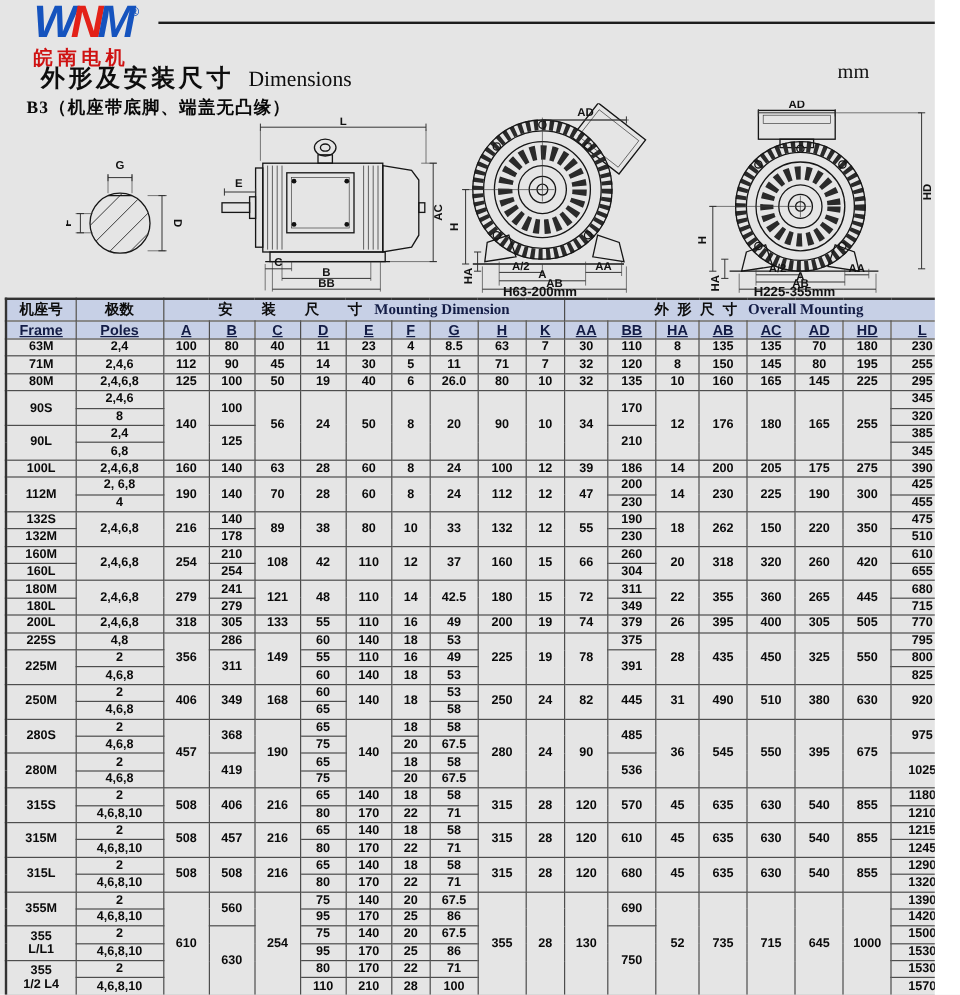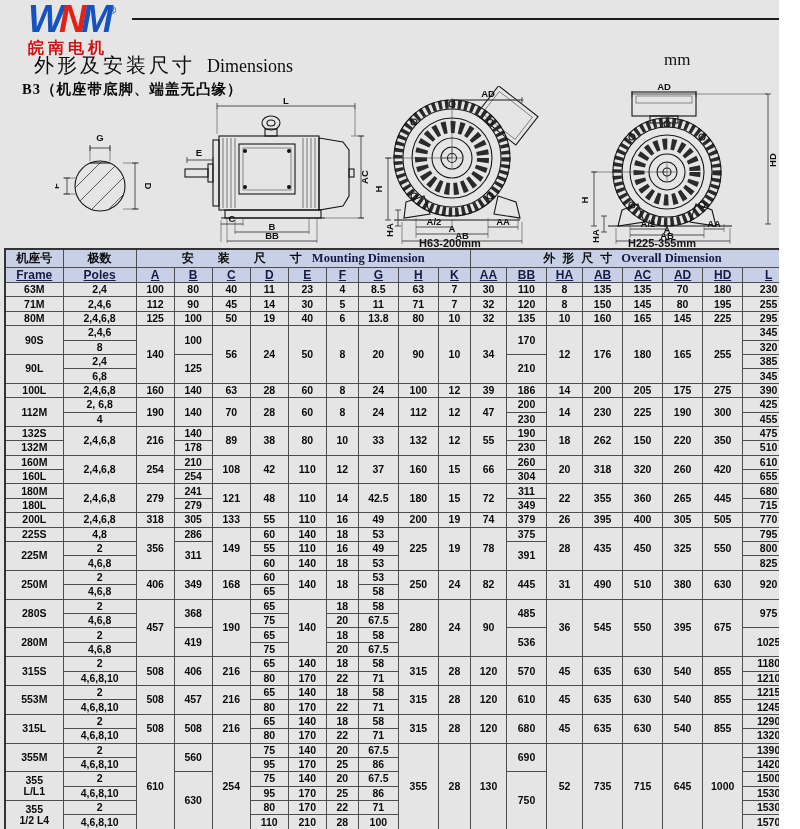--- a/index.html
+++ b/index.html
@@ -8,23 +8,23 @@
 
   
   .logo-block{position:absolute;left:28px;top:1px;}
   .logo-word{font-style:italic;font-weight:bold;font-size:38px;line-height:0.95;letter-spacing:-5px;}
   .lw,.lm{color:var(--logo-blue,#1553be);}
   .ln{color:var(--logo-red,#e32118);}
   .reg{font-style:normal;font-size:11px;vertical-align:18px;letter-spacing:0;color:var(--logo-blue,#1553be);}
   .brand-cn{color:var(--brand-red,#cf1212);font-weight:bold;font-size:16px;letter-spacing:4px;margin-top:1px;}
   .header-rule{position:absolute;left:132px;top:18px;width:664px;border-top:2px solid var(--line-color,#1c1c1c);}
   .title-row{position:absolute;left:34px;top:52px;white-space:nowrap;}
-  .title-cn{font-size:20px;letter-spacing:3px;color:#0d0d0d;}
+  .title-cn{font-size:20px;letter-spacing:3px;color:#0d0d0d;font-weight:bold;}
   .title-en{font-family:"Liberation Serif",serif;font-size:18px;margin-left:12px;color:#0d0d0d;}
-  .unit{position:absolute;left:664px;top:50px;font-family:"Liberation Serif",serif;font-size:17px;color:#111;}
+  .unit{position:absolute;left:698px;top:50px;font-family:"Liberation Serif",serif;font-size:17px;color:#111;}
   .subtitle{position:absolute;left:22px;top:80px;font-family:"Liberation Serif",serif;font-weight:bold;font-size:14.5px;color:#0a0a0a;letter-spacing:1px;}
 
   
   .drawings{position:absolute;left:0;top:84px;width:800px;height:164px;}
   .drawings svg{position:absolute;}
   svg text{font-family:"Liberation Sans",sans-serif;font-weight:bold;font-size:9.5px;fill:#111;}
   svg text.cap{font-size:11px;}
   .out{stroke:#161616;fill:none;stroke-width:1.1;}
   .thin{stroke:#3a3a3a;fill:none;stroke-width:.55;}
   .dim{stroke:#2c2c2c;fill:none;stroke-width:.8;}
@@ -226,21 +226,21 @@
         <col style="width:40px">
         <col style="width:40px">
         <col style="width:40px">
         <col style="width:52px">
     </colgroup>
     <thead>
       <tr class="h1">
         <th><span class="cjk">机座号</span></th>
         <th><span class="cjk">极数</span></th>
         <th colspan="9"><span class="cjk wide">安装尺寸</span><span class="grp-en">Mounting Dimension</span></th>
-        <th colspan="8"><span class="cjk mid">外形尺寸</span><span class="grp-en">Overall Dimension</span></th>
+        <th colspan="8"><span class="cjk mid">外形尺寸</span><span class="grp-en">Overall Mounting</span></th>
       </tr>
       <tr class="h2" id="letter-row">
         <th>Frame</th>
         <th>Poles</th>
       <th>A</th>
           <th>B</th>
           <th>C</th>
           <th>D</th>
           <th>E</th>
           <th>F</th>
@@ -302,21 +302,21 @@
         </tr>
         <tr>
           <td>80M</td>
           <td>2,4,6,8</td>
           <td>125</td>
           <td>100</td>
           <td>50</td>
           <td>19</td>
           <td>40</td>
           <td>6</td>
-          <td>13.8</td>
+          <td>26.0</td>
           <td>80</td>
           <td>10</td>
           <td>32</td>
           <td>135</td>
           <td>10</td>
           <td>160</td>
           <td>165</td>
           <td>145</td>
           <td>225</td>
           <td>295</td>
@@ -638,21 +638,21 @@
         </tr>
         <tr>
           <td>4,6,8,10</td>
           <td>80</td>
           <td>170</td>
           <td>22</td>
           <td>71</td>
           <td>1210</td>
         </tr>
         <tr>
-          <td rowspan="2">553M</td>
+          <td rowspan="2">315M</td>
           <td>2</td>
           <td rowspan="2">508</td>
           <td rowspan="2">457</td>
           <td rowspan="2">216</td>
           <td>65</td>
           <td>140</td>
           <td>18</td>
           <td>58</td>
           <td rowspan="2">315</td>
           <td rowspan="2">28</td>

